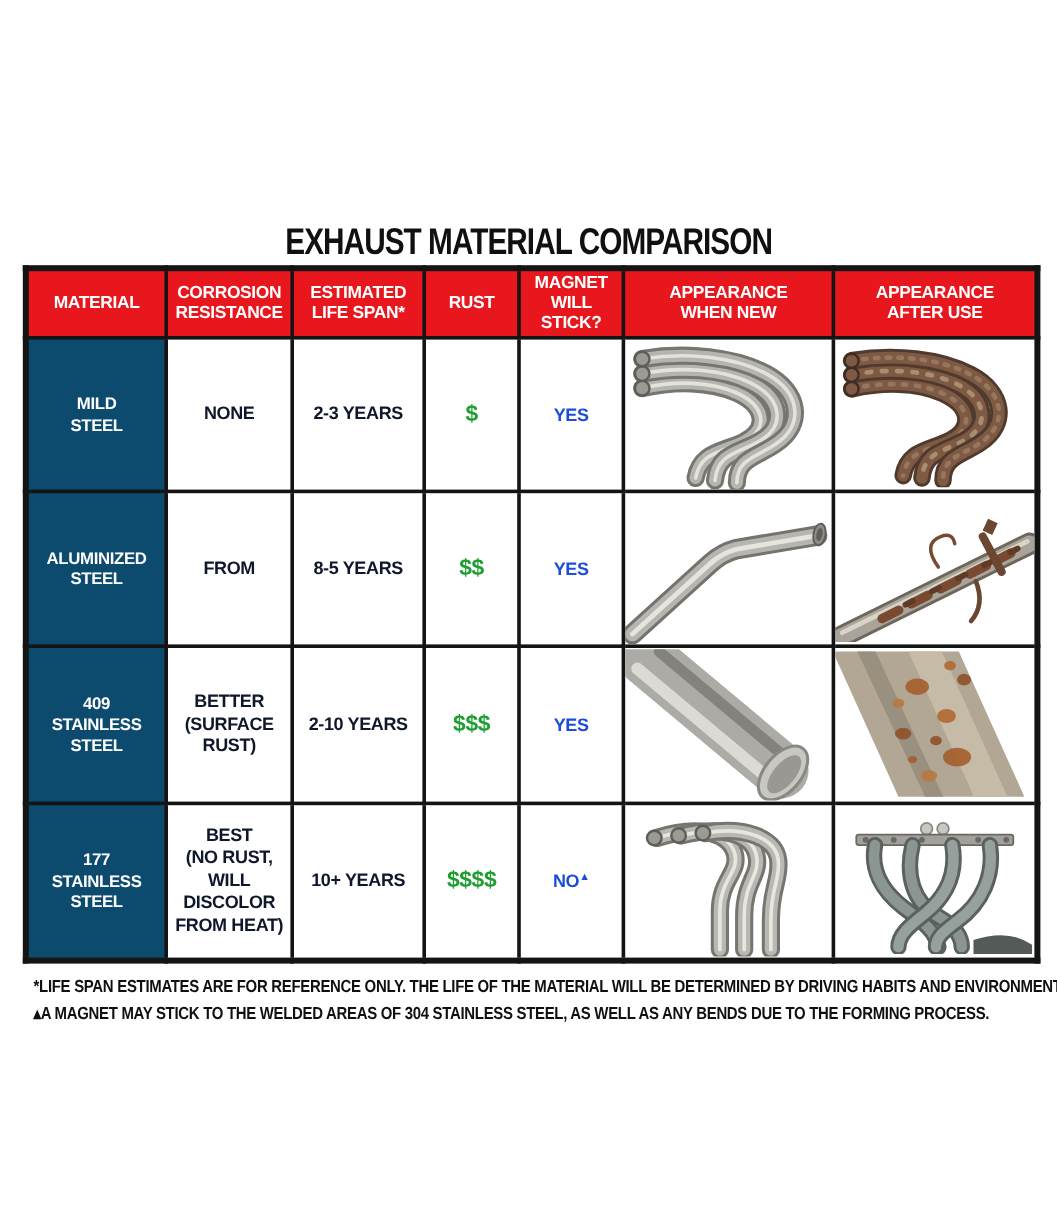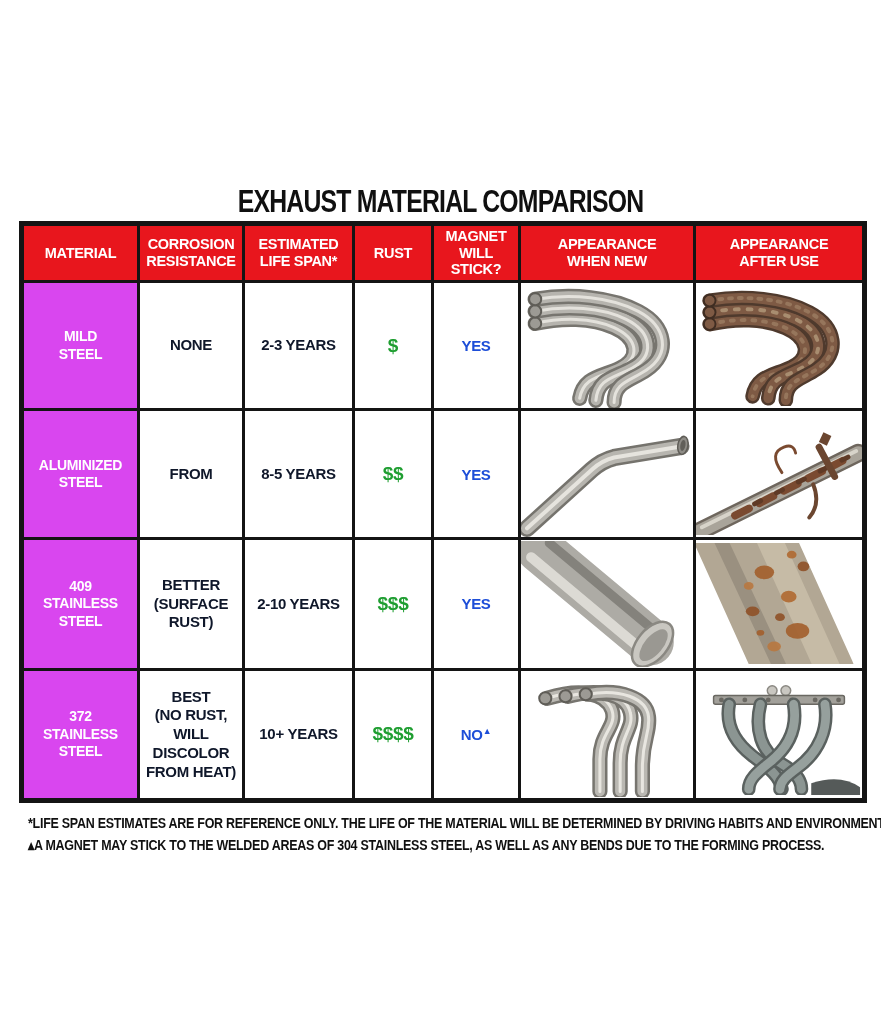--- a/index.html
+++ b/index.html
@@ -17,21 +17,21 @@
     border-collapse:collapse;table-layout:fixed;width:843px;background:#ffffff;
     border:5px solid #141414;
   }
   th,td{border:3px solid #141414;text-align:center;vertical-align:middle;padding:2px;}
   th{
     background:#e8161d;color:#ffffff;height:47px;
     font-size:14.5px;font-weight:bold;letter-spacing:-0.3px;line-height:1.15;
   }
   td{font-weight:bold;letter-spacing:-0.3px;}
   .pre{white-space:pre-line;}
-  td.mat{background:#d946ef;color:#ffffff;font-size:14px;line-height:1.25;}
+  td.mat{background:#0c4a6e;color:#ffffff;font-size:14px;line-height:1.25;}
   td.plain{font-size:15px;color:#0f172a;line-height:1.25;}
   td.cost{font-size:19px;color:#1f9e31;}
   td.magnet{font-size:15px;color:#1d4ed8;}
   td.magnet sup{font-size:9px;vertical-align:super;}
   td.imgcell{padding:0;background:#ffffff;}
   td.imgcell svg{display:block;width:100%;height:100%;}
   tr.r1{height:127px;} tr.r2{height:128px;} tr.r3{height:131px;} tr.r4{height:131px;}
   .notes{
     position:absolute;left:28px;top:813px;color:#101010;font-weight:bold;
     font-size:14.5px;letter-spacing:-0.3px;line-height:1.5;white-space:nowrap;
@@ -188,21 +188,21 @@
           <ellipse cx="110" cy="24" rx="6" ry="5" fill="#8f5128"></ellipse>
           <ellipse cx="86" cy="76" rx="5" ry="4" fill="#8f5128"></ellipse>
           <ellipse cx="66" cy="92" rx="4" ry="3" fill="#a35f2c"></ellipse>
           <ellipse cx="98" cy="12" rx="5" ry="4" fill="#b06a31"></ellipse>
         </g>
       </svg>
     </td>
   </tr>
 
   <tr class="r4">
-    <td class="mat pre">372
+    <td class="mat pre">177
 STAINLESS
 STEEL</td>
     <td class="plain pre">BEST
 (NO RUST,
 WILL DISCOLOR
 FROM HEAT)</td>
     <td class="plain">10+ YEARS</td>
     <td class="cost">$$$$</td>
     <td class="magnet"><span>NO</span><sup>▲</sup></td>
     <td class="imgcell">

